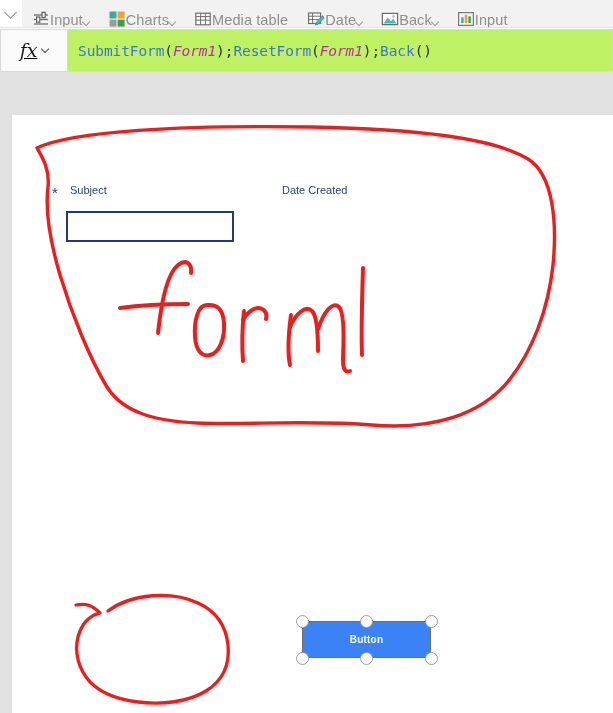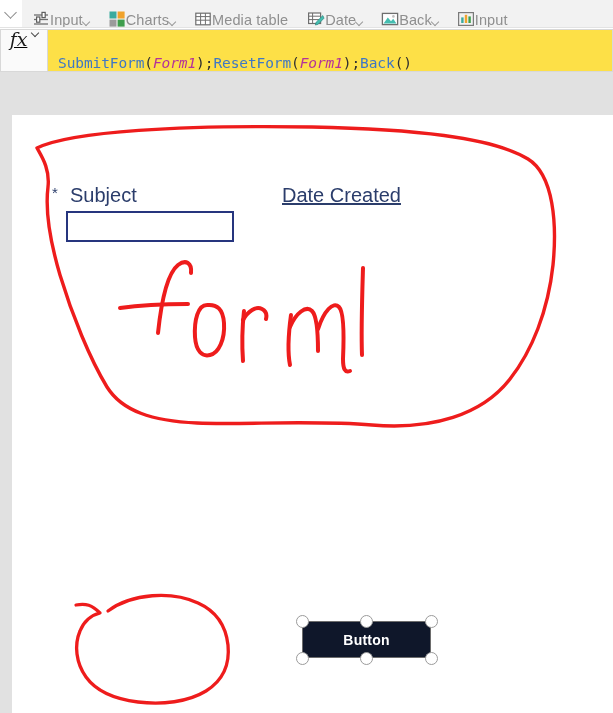--- a/index.html
+++ b/index.html
@@ -60,24 +60,24 @@
   .rb-icon { width: 18px; height: 18px; flex: 0 0 18px; display:block; }
 
   
   .fx-bar {
     position: absolute; left: 0; top: 29px;
     width: 613px; height: 43px;
     background: #ffffff;
     display: flex; align-items: stretch;
   }
   .fx-btn {
-    width: 48px;
+    width: 68px;
     border: 1px solid #d8d8d8;
     background: #fafafa;
-    display: flex; align-items: flex-start; justify-content: center;
+    display: flex; align-items: center; justify-content: center;
     gap: 5px;
     cursor: pointer;
     text-decoration: underline;
   }
   .fx-glyph {
     font-family: "DejaVu Serif", serif;
     font-style: italic;
     font-size: 19px;
     color: #1b1b1b;
     line-height: 1;
@@ -86,22 +86,22 @@
     width: 6px; height: 6px;
     border-right: 1.4px solid #4a4a4a;
     border-bottom: 1.4px solid #4a4a4a;
     transform: rotate(45deg);
     margin-bottom: 3px;
   }
   .fx-input {
     flex: 1;
     border: 1px solid #d8d8d8;
     border-left: none;
-    background: #fde047;
-    display: flex; align-items: flex-end;
+    background: #bef264;
+    display: flex; align-items: center;
     padding-left: 10px;
     overflow: hidden;
   }
   .formula {
     font-family: "DejaVu Sans Mono", monospace;
     font-size: 14.5px;
     white-space: nowrap;
     letter-spacing: -0.1px;
   }
   .tok-fn   { color: #3f77c4; }
@@ -124,44 +124,44 @@
   .canvas {
     position: absolute; left: 12px; top: 115px;
     width: 601px; height: 598px;
     background: #ffffff;
     overflow: hidden;
   }
 
   
   .lbl {
     position: absolute;
-    font-size: 20px;
+    font-size: 11px;
     color: #2b3d6b;
     white-space: nowrap;
   }
   .req-star {
     position: absolute;
     font-size: 15px;
     color: #2b3d6b;
     line-height: 1;
   }
   .txt-input {
     position: absolute;
     background: #ffffff;
     border: 2px solid #26357e;
     cursor: text;
   }
 
   
   .btn-widget {
     position: absolute;
-    background: #0f172a;
+    background: #3b82f6;
     border: 1px solid #6d6d6d;
     color: #ffffff;
-    font-size: 14px;
+    font-size: 10px;
     font-weight: bold;
     display: flex; align-items: center; justify-content: center;
     cursor: pointer;
     letter-spacing: .2px;
   }
   .handle {
     position: absolute;
     width: 13px; height: 13px;
     border-radius: 50%;
     background: #ffffff;
@@ -268,21 +268,21 @@
 
   <div class="gap-band"></div>
   <div class="side-left"></div>
 
   <div class="canvas">
 
     <div class="req-star" style="left:40px; top:70px;">*</div>
     <div class="lbl" style="left:58px; top:69px;">Subject</div>
     <input class="txt-input" style="left: 54px; top: 96px; width: 168px; height: 31px;" value="">
 
-    <div class="lbl" style="left:270px; top:69px;text-decoration:underline;">Date Created</div>
+    <div class="lbl" style="left:270px; top:69px;">Date Created</div>
 
     <div class="btn-widget" style="left:290px; top:506px; width:129px; height:37px;">
       <span>Button</span>
     </div>
     <div class="handle" style="left:284px; top:500px;"></div>
     <div class="handle" style="left:348px; top:500px;"></div>
     <div class="handle" style="left:413px; top:500px;"></div>
     <div class="handle" style="left:284px; top:537px;"></div>
     <div class="handle" style="left:348px; top:537px;"></div>
     <div class="handle" style="left:413px; top:537px;"></div>

